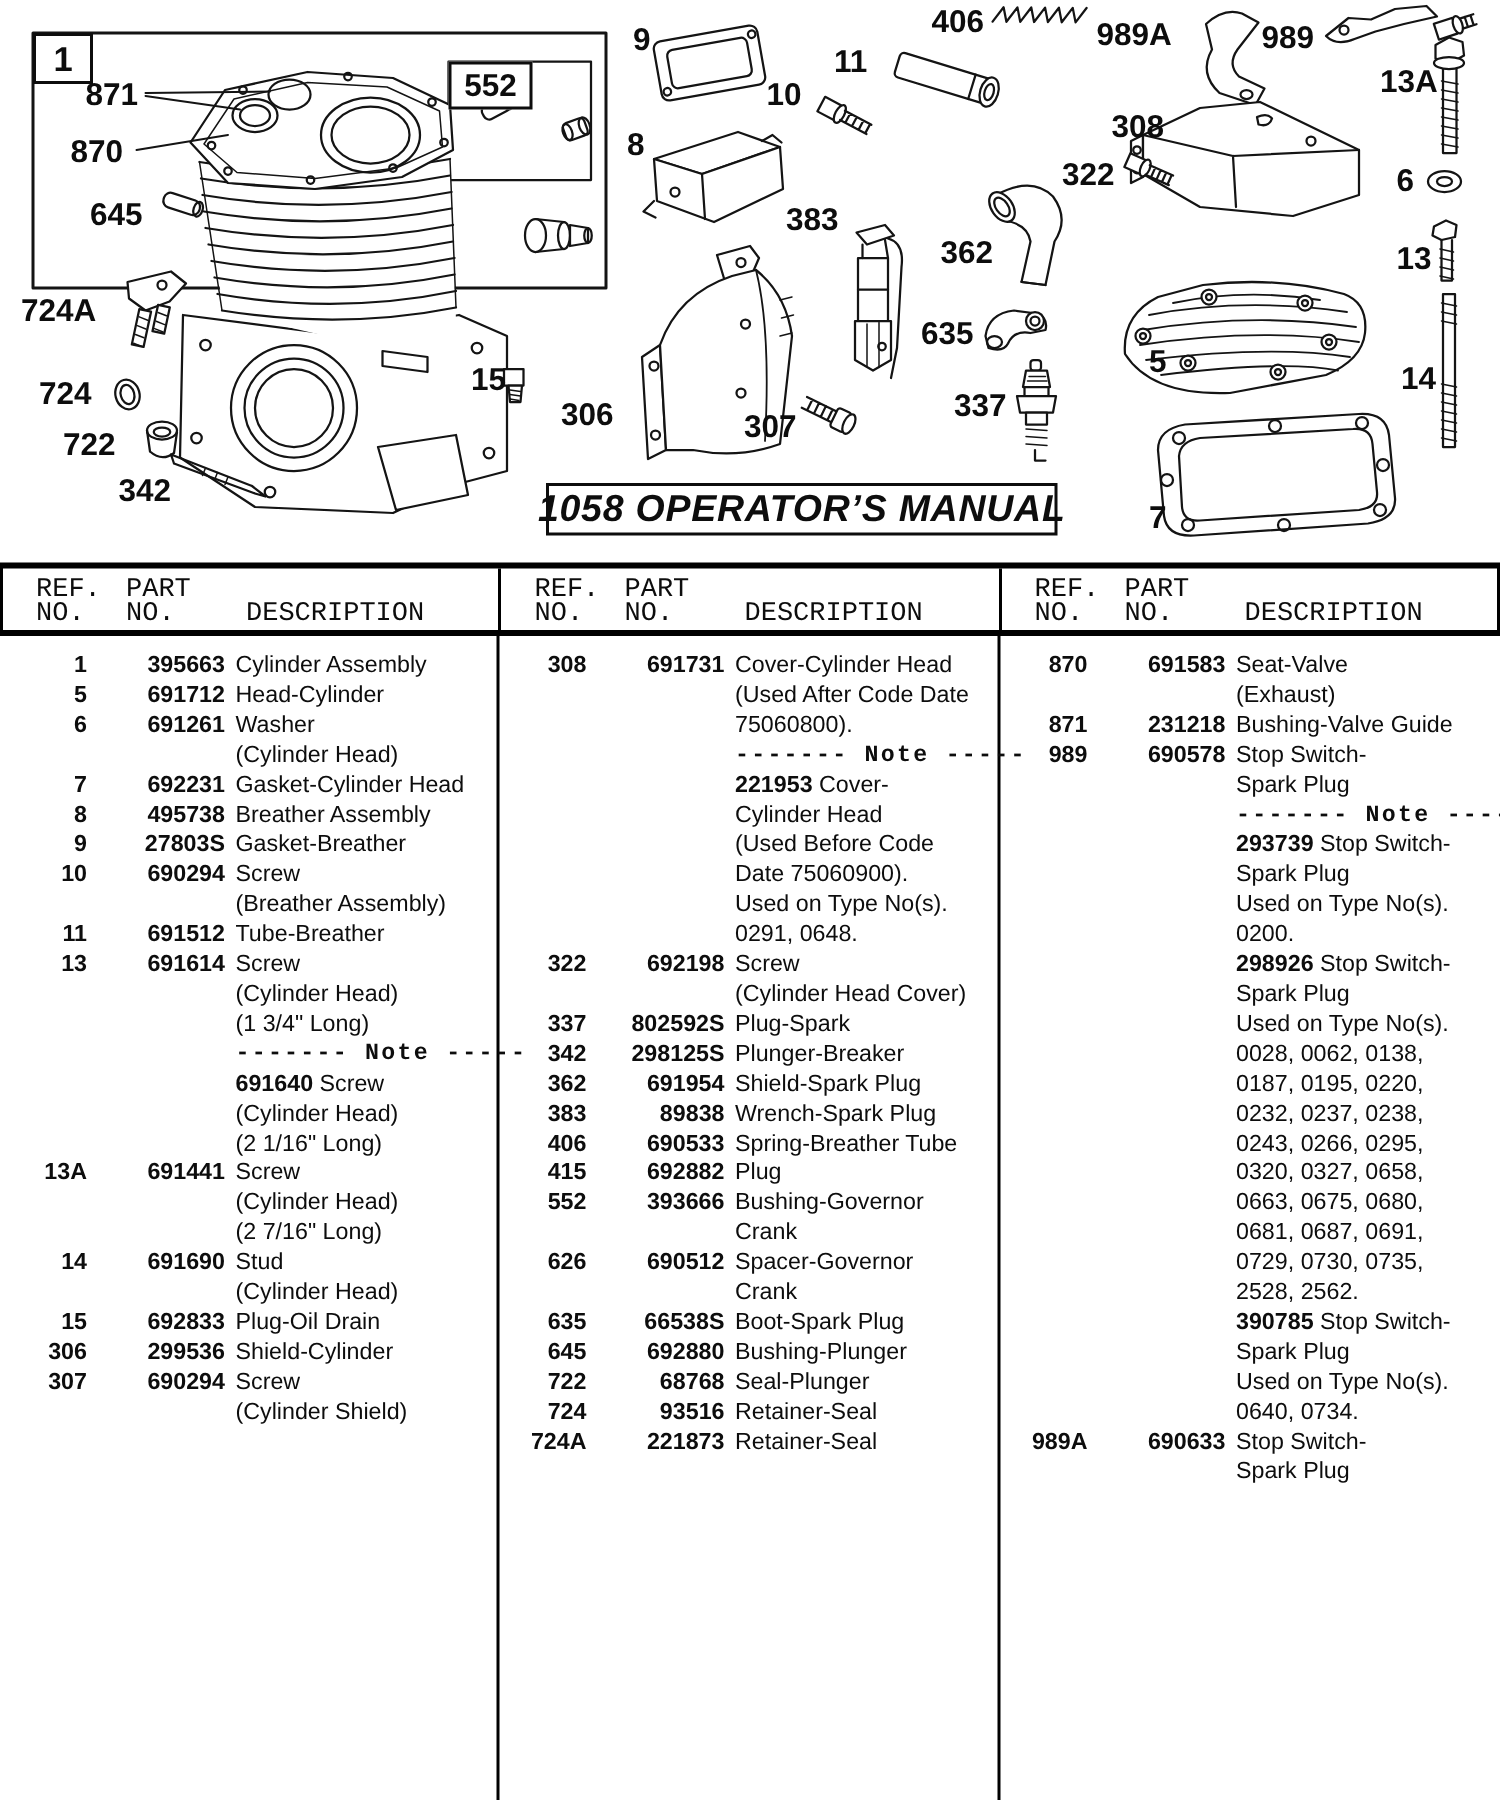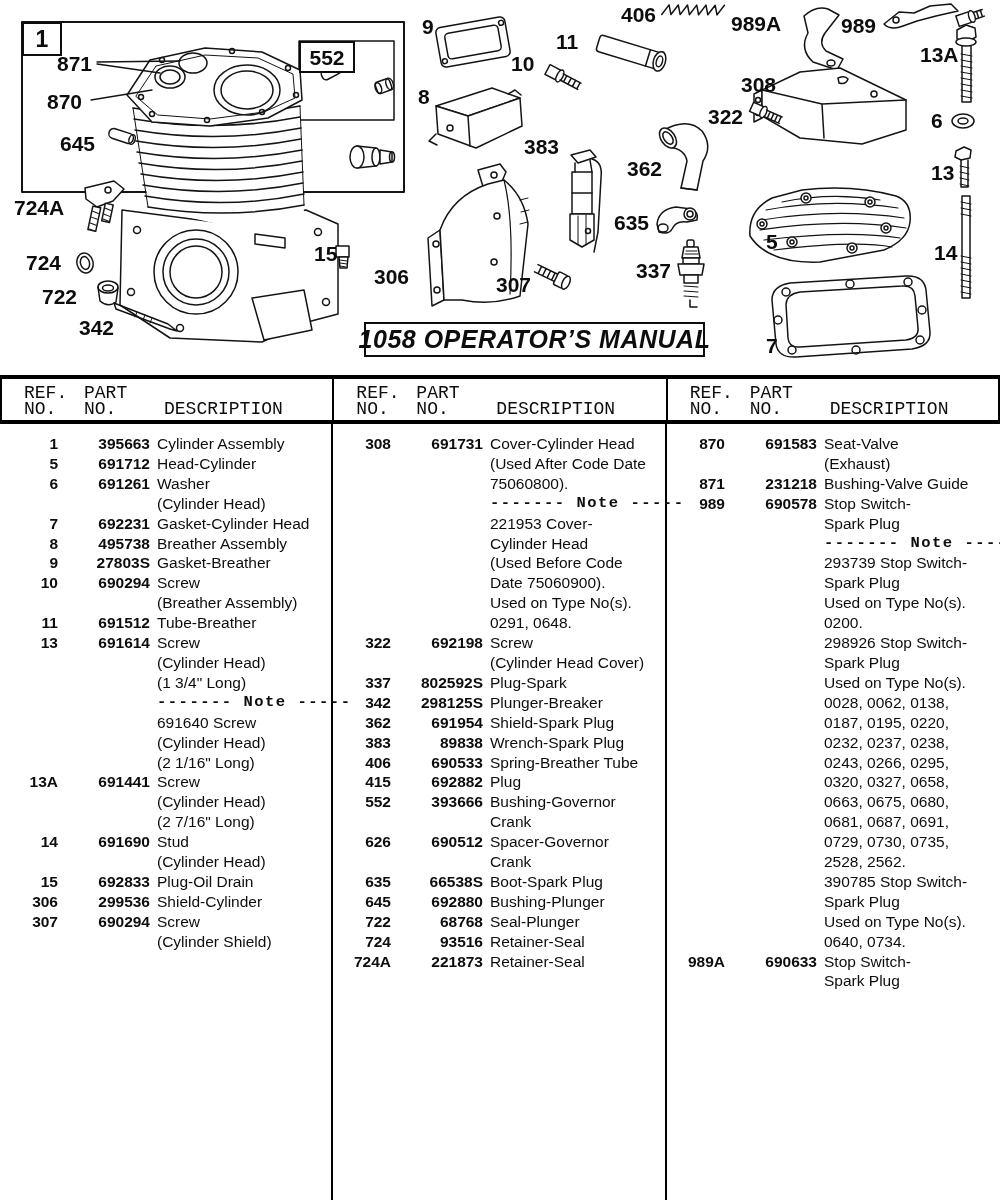--- a/index.html
+++ b/index.html
@@ -25,21 +25,21 @@
   .h-ref{left:22px;width:54px;}
   .h-part{left:82px;width:56px;}
   .h-desc{left:162px;width:140px;}
   .tbody{display:flex;height:776px;}
   .tcol{width:333px;border-right:2px solid #000;box-sizing:border-box;padding-top:10px;}
   .tcol:nth-child(2){width:334px;}
   .tcol:last-child{border-right:none;}
   .prow{display:grid;grid-template-columns:58px 92px auto;line-height:19.9px;font-size:15.5px;}
   .c-ref,.c-part{font-weight:bold;text-align:right;white-space:nowrap;}
   .c-desc{padding-left:7px;white-space:nowrap;}
-  .c-desc b{font-weight:normal;}
+  .c-desc b{font-weight:bold;}
   .c-desc.note{font-weight:bold;letter-spacing:1.5px;font-family:Liberation Mono, monospace;}
 </style>
 </head>
 <body>
 
 <div class="page">
 
   <div class="diagram">
     <svg width="1000" height="375" viewBox="0 0 1000 375" fill="none" stroke="#141414" stroke-width="1.5" stroke-linejoin="round" stroke-linecap="round">
 

